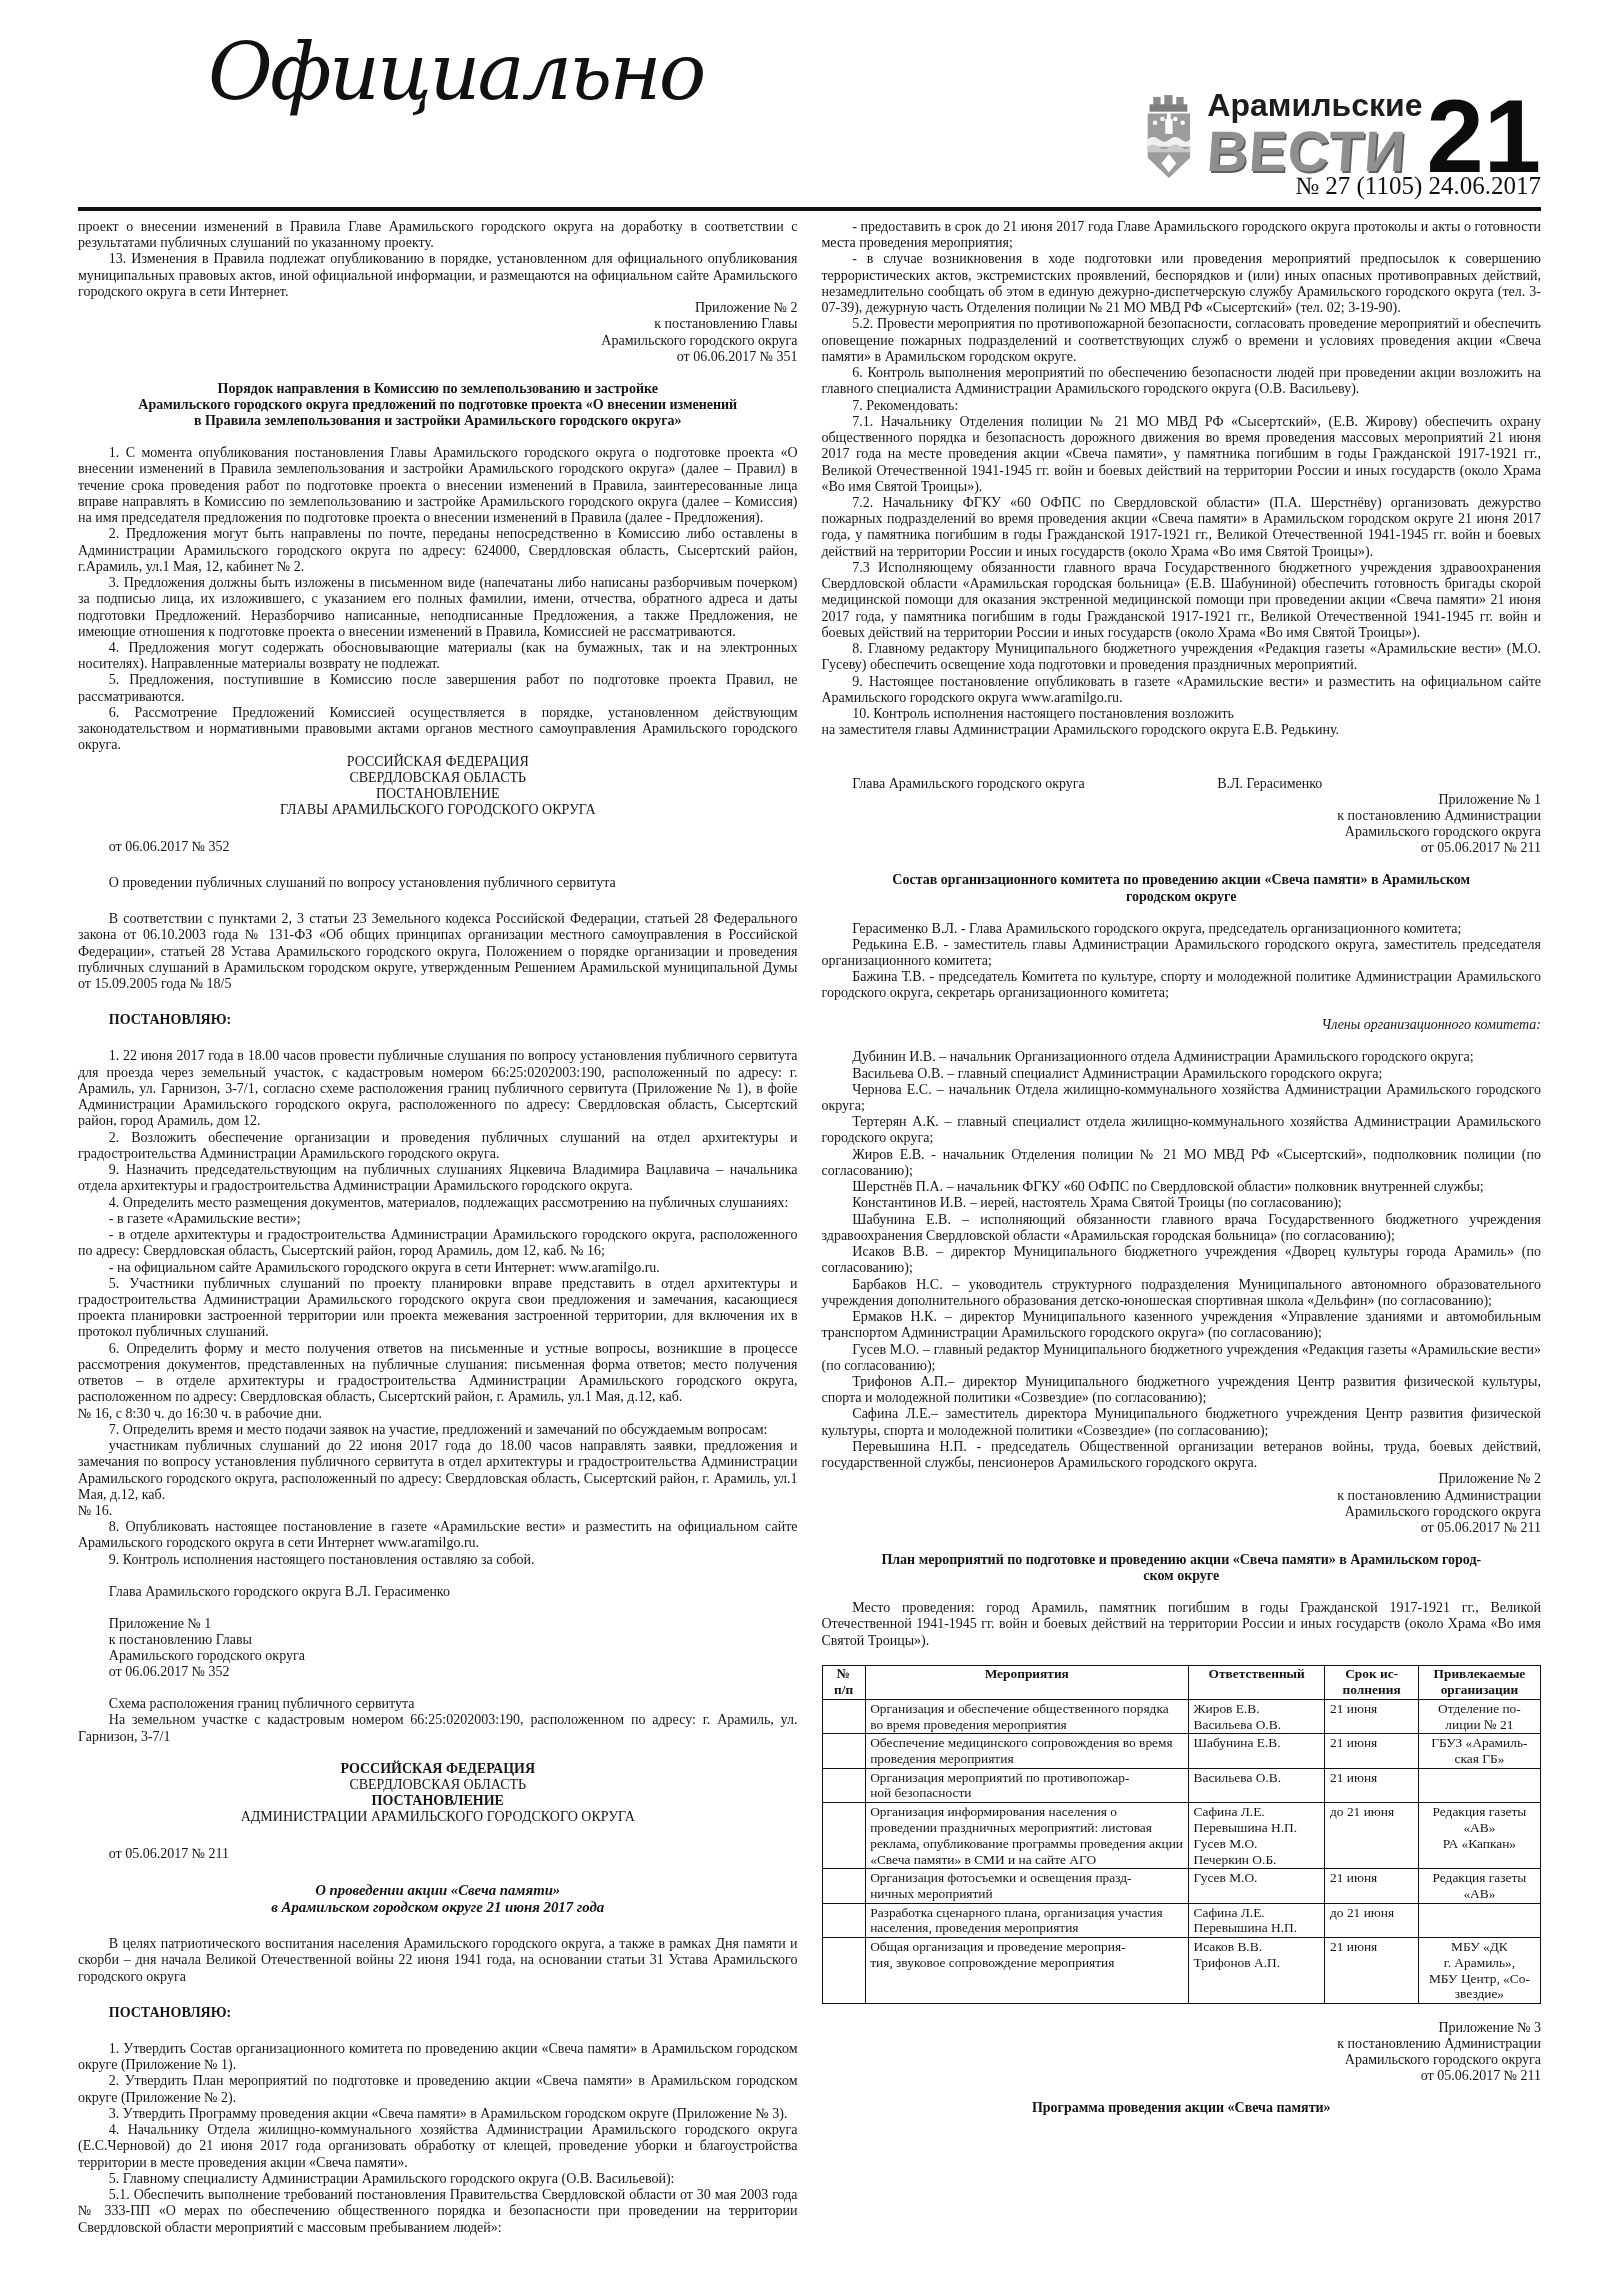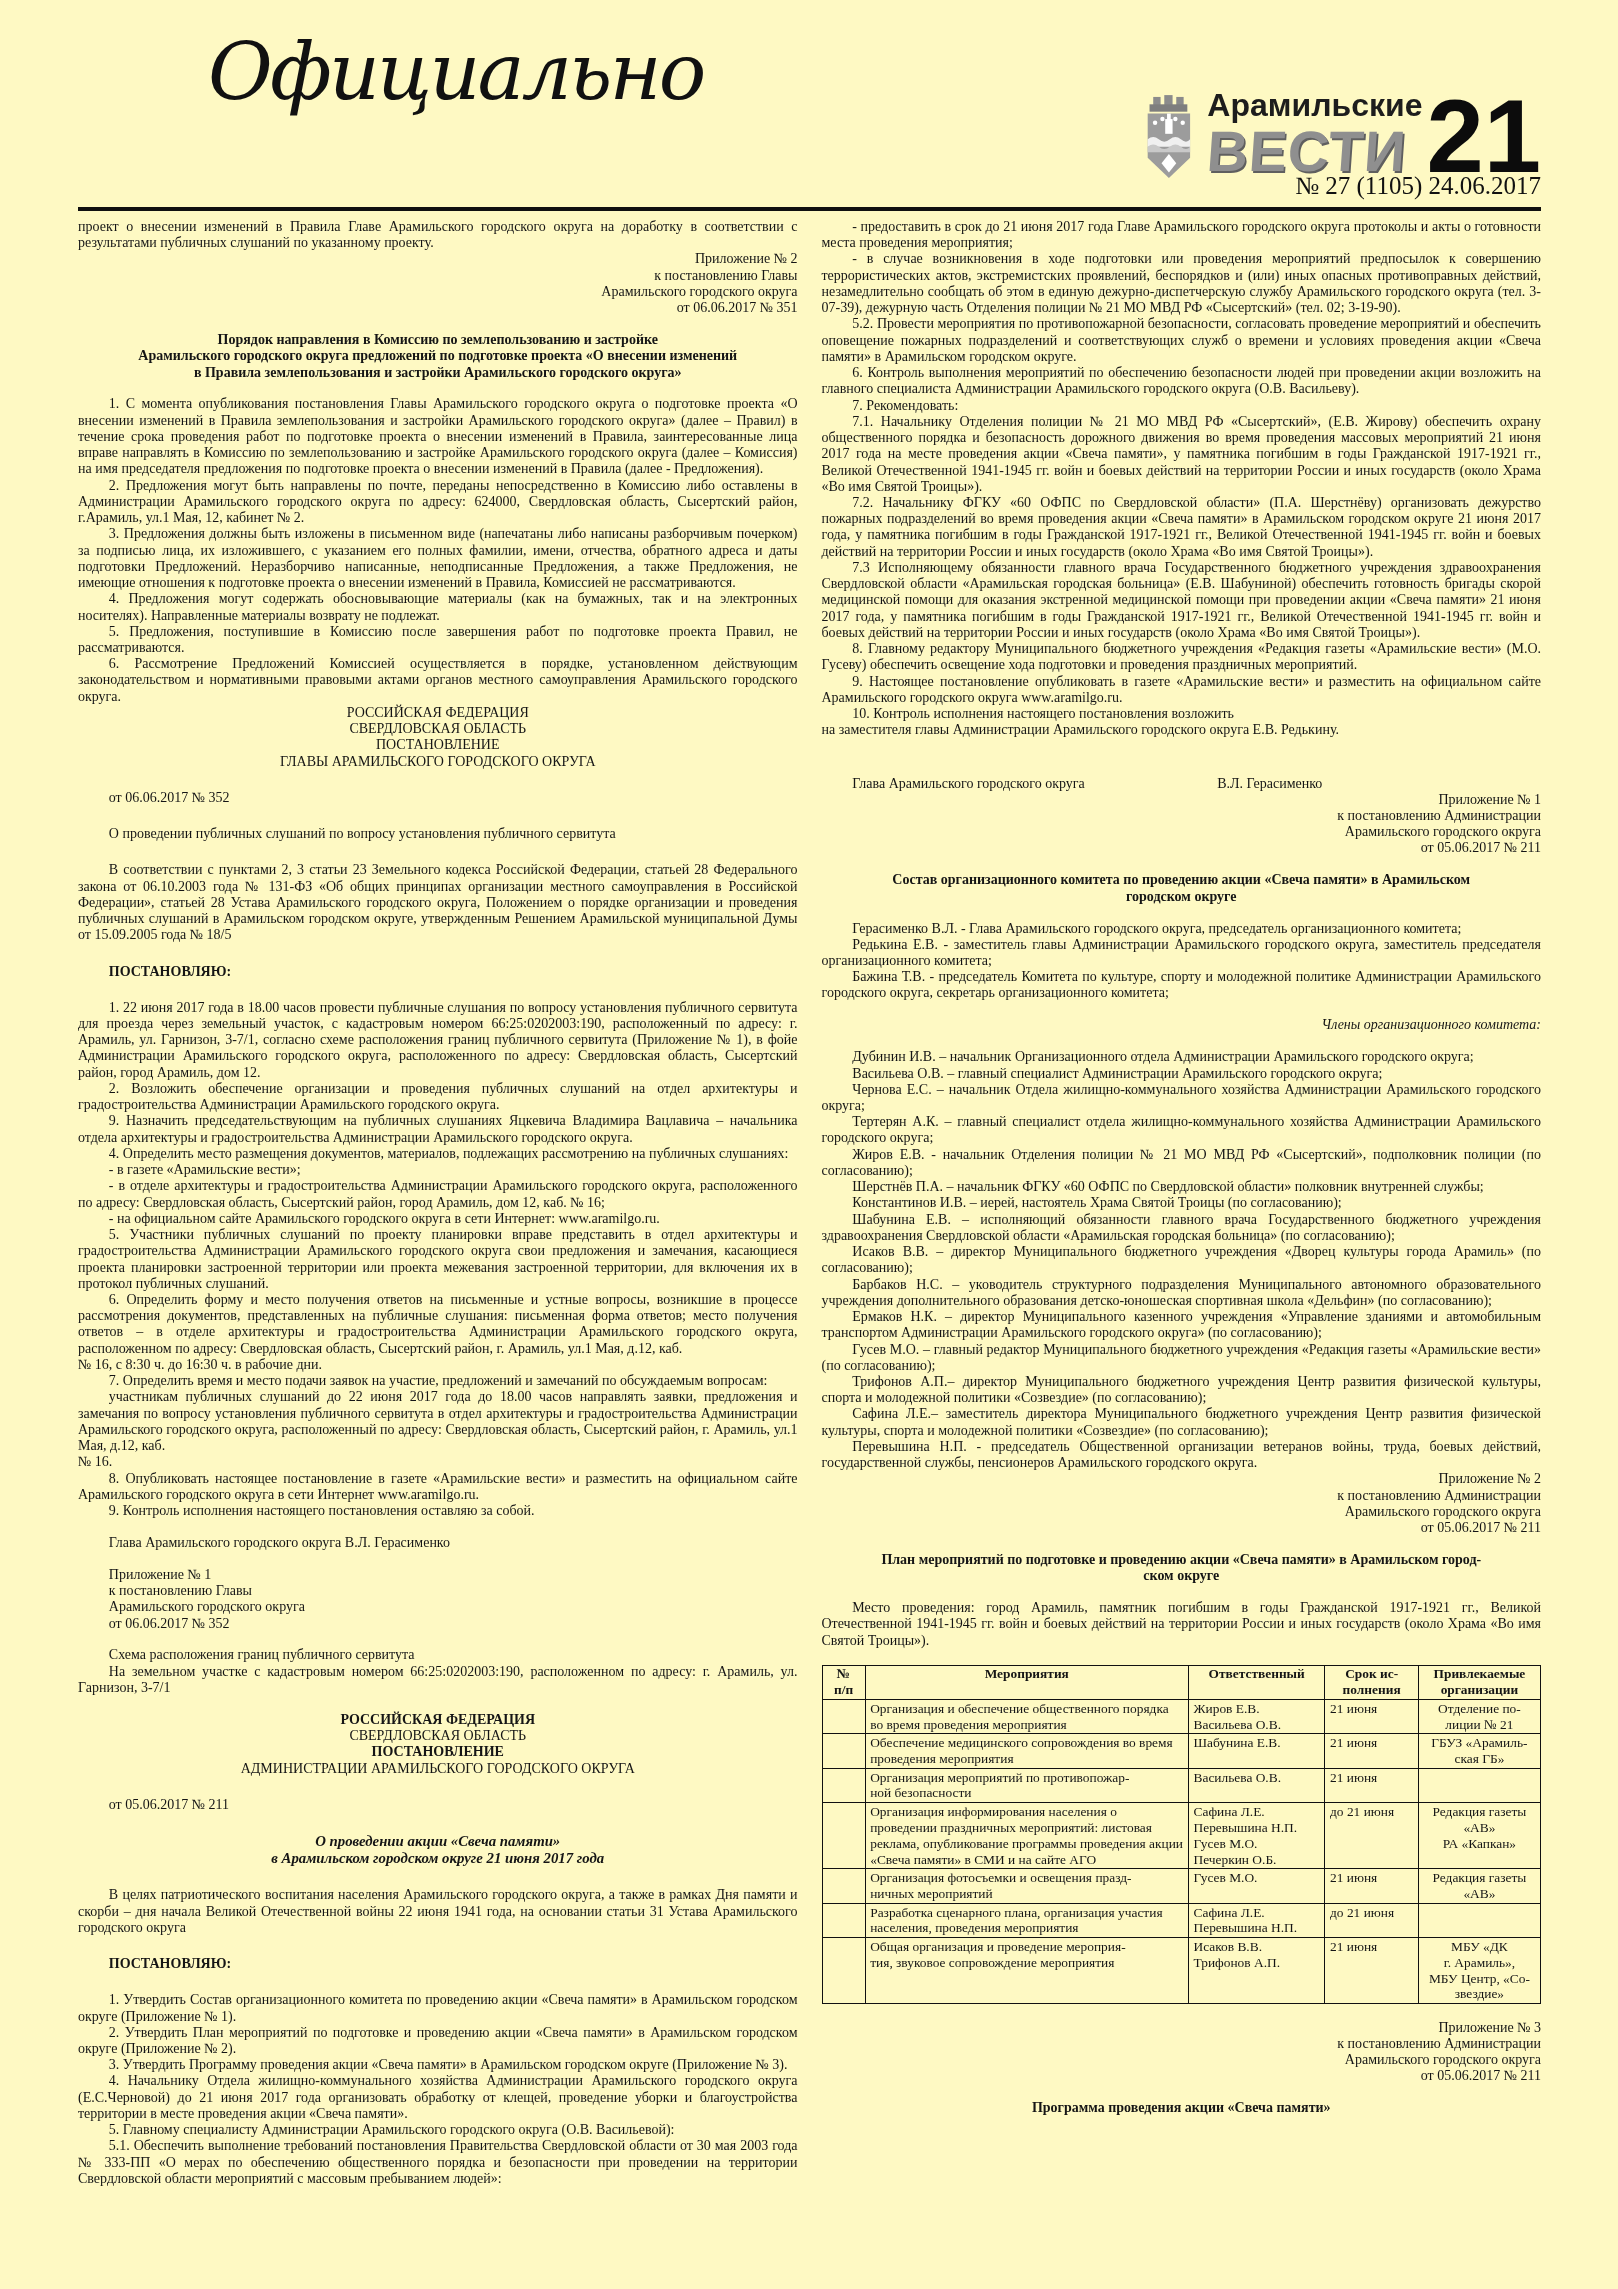--- a/index.html
+++ b/index.html
@@ -1,16 +1,16 @@
 <!DOCTYPE html>
 <html lang="ru" style="font-size:14.8px"><head>
 <meta charset="utf-8">
 <style>
   html,body{margin:0;padding:0;background:#e8e8e8;}
-  .page{position:relative;width:1619px;height:2290px;background:#fef9c3;margin:0 auto;
+  .page{position:relative;width:1619px;height:2290px;background:#ffffff;margin:0 auto;
         font-family:"Liberation Serif",serif;color:#151515;overflow:hidden;}
   
   .header{position:absolute;top:0;left:0;right:0;height:215px;}
   .masthead-title{position:absolute;left:208px;top:26px;font-family:"DejaVu Serif",serif;
         font-style:italic;font-size:79px;letter-spacing:-2.8px;color:#111;}
   .logo{position:absolute;right:78px;top:89px;display:flex;align-items:flex-end;gap:4px;}
   .crest{width:59px;height:85px;}
   .logo-names{display:flex;flex-direction:column;align-items:flex-start;line-height:1;}
   .paper-top{font-family:"Liberation Sans",sans-serif;font-weight:bold;font-size:32px;color:#1d1d1d;letter-spacing:0;}
   .paper-main{font-family:"Liberation Sans",sans-serif;font-weight:bold;font-size:57px;color:#8f8f8f;
@@ -74,20 +74,21 @@
       <span class="page-num">21</span>
     </div>
 
     <div class="issue-line">№ 27 (1105) 24.06.2017</div>
     <div class="rule"></div>
   </div>
 
   <div class="cols">
     <div class="col">
         <div class="blk p0">проект о внесении изменений в Правила Главе Арамильского городского округа на доработку в соответствии с результатами публичных слушаний по указанному проекту.</div>
+        <div class="blk p">13. Изменения в Правила подлежат опубликованию в порядке, установленном для официального опубликования муниципальных правовых актов, иной официальной информации, и размещаются на официальном сайте Арамильского городского округа в сети Интернет.</div>
         <div class="blk r">Приложение № 2
 к постановлению Главы
 Арамильского городского округа
 от 06.06.2017 № 351</div>
         <div class="blk p" style="height: 15.7px;"></div>
         <div class="blk hb">Порядок направления в Комиссию по землепользованию и застройке
 Арамильского городского округа предложений по подготовке проекта «О внесении изменений
 в Правила землепользования и застройки Арамильского городского округа»</div>
         <div class="blk p" style="height: 15.7px;"></div>
         <div class="blk p">1. С момента опубликования постановления Главы Арамильского городского округа о подготовке проекта «О внесении изменений в Правила землепользования и застройки Арамильского городского округа» (далее – Правил) в течение срока проведения работ по подготовке проекта о внесении изменений в Правила, заинтересованные лица вправе направлять в Комиссию по землепользованию и застройке Арамильского городского округа (далее – Комиссия) на имя председателя предложения по подготовке проекта о внесении изменений в Правила (далее - Предложения).</div>

